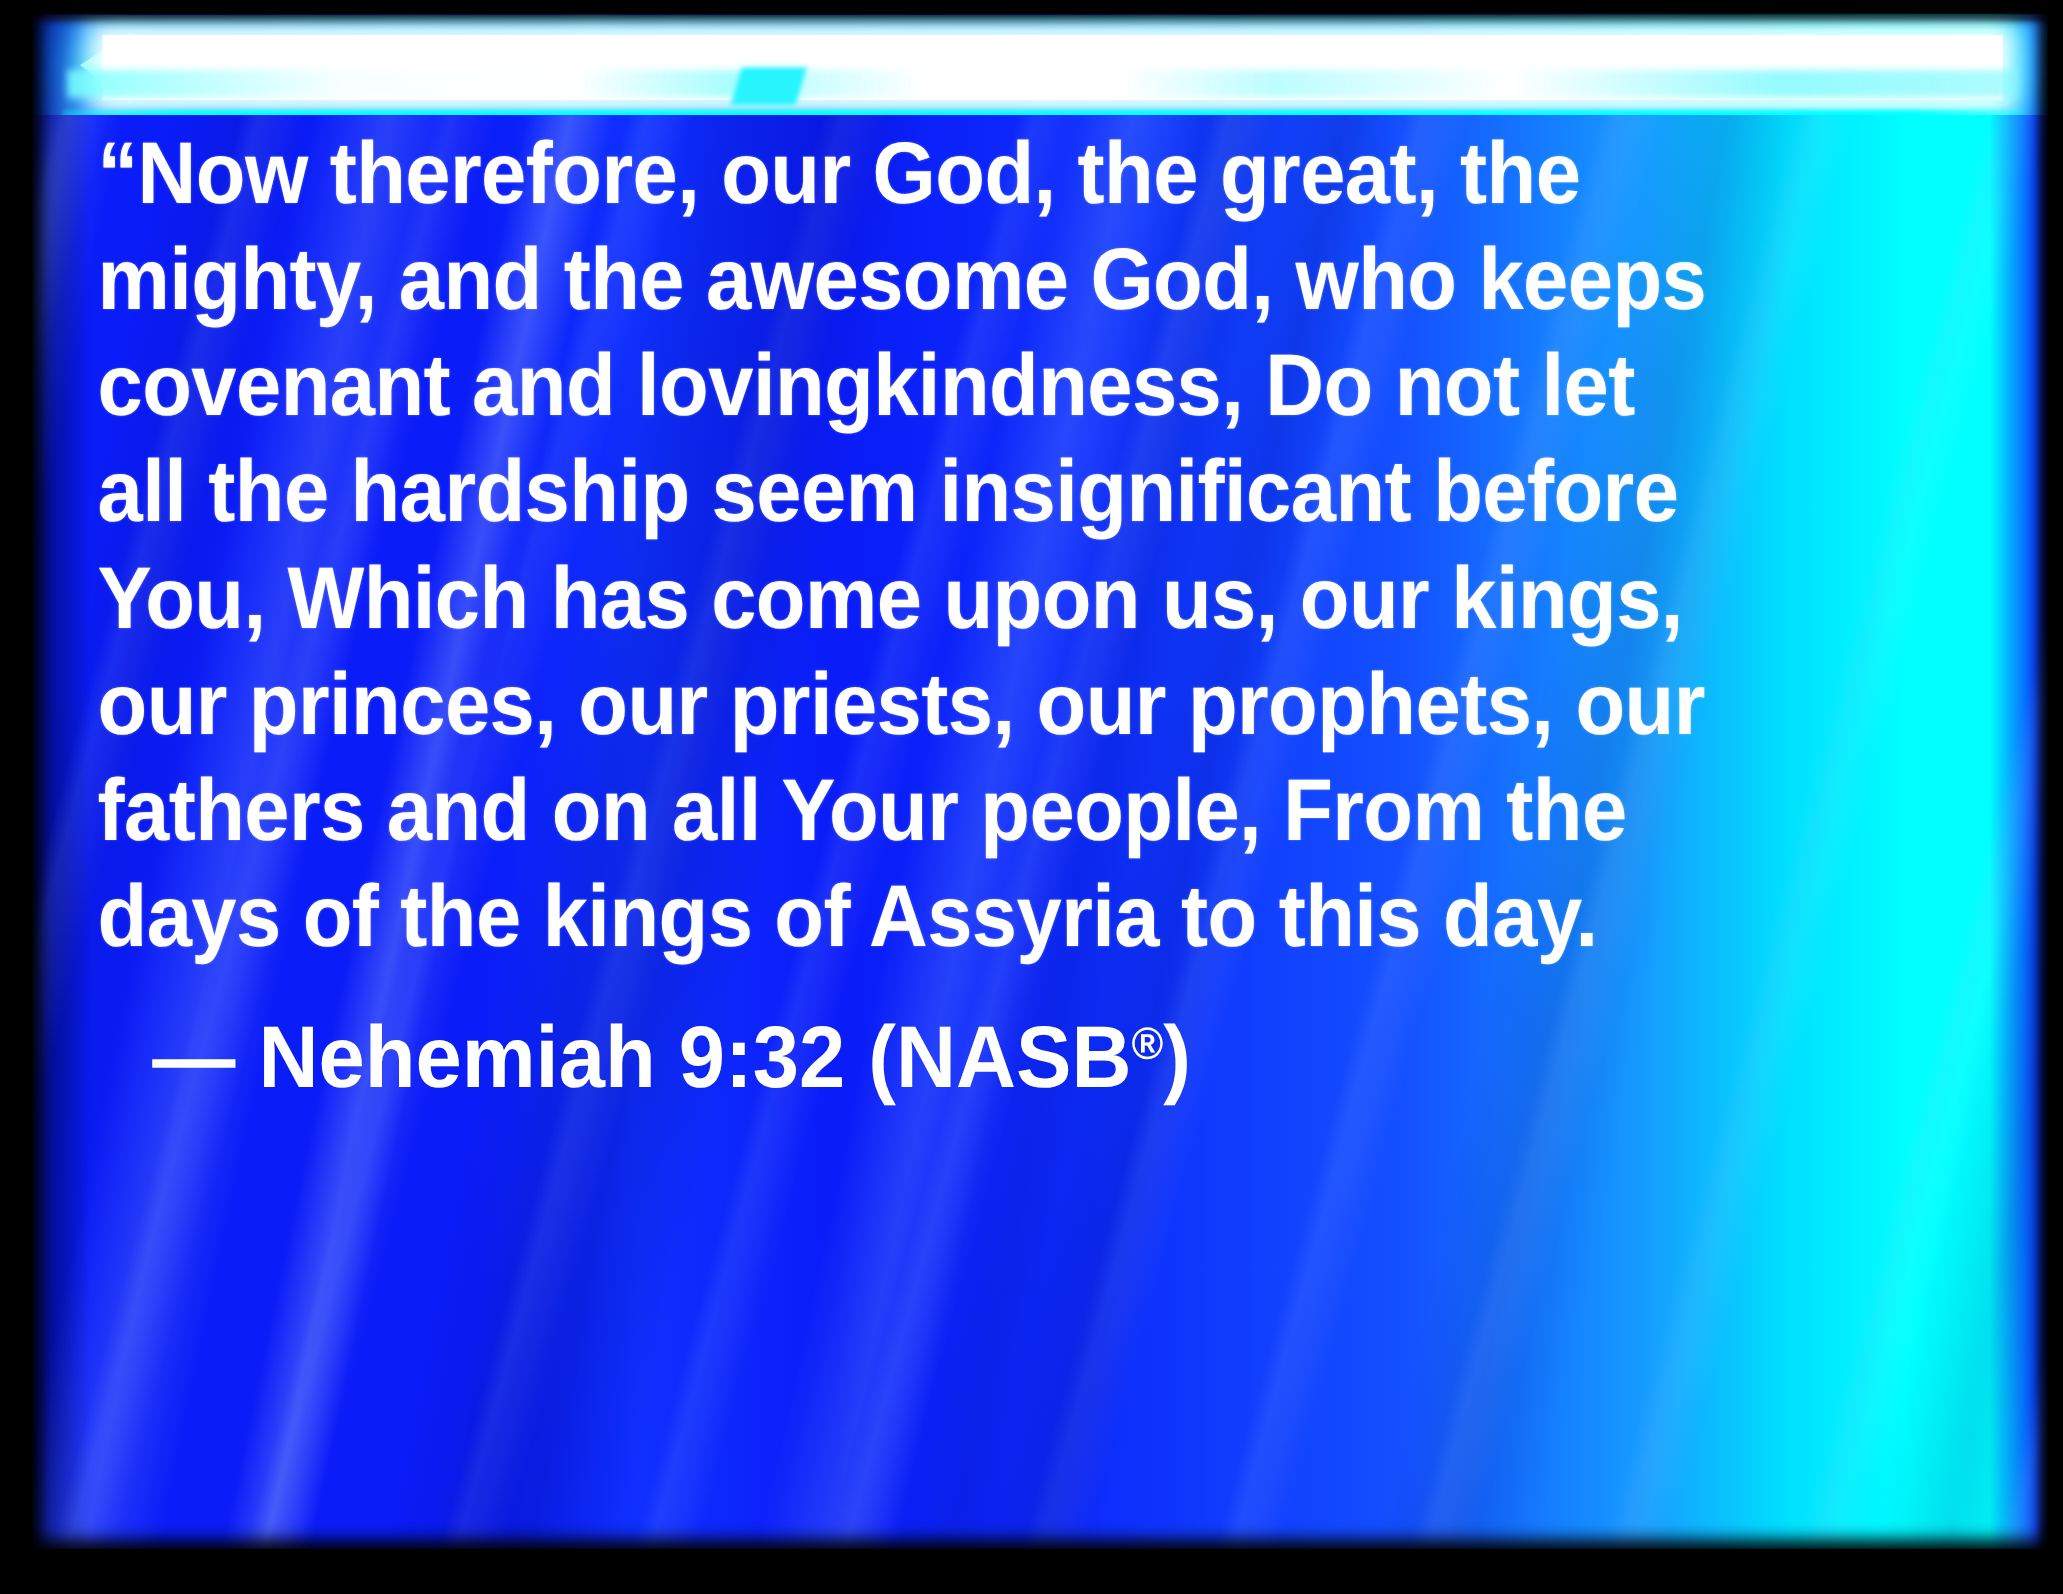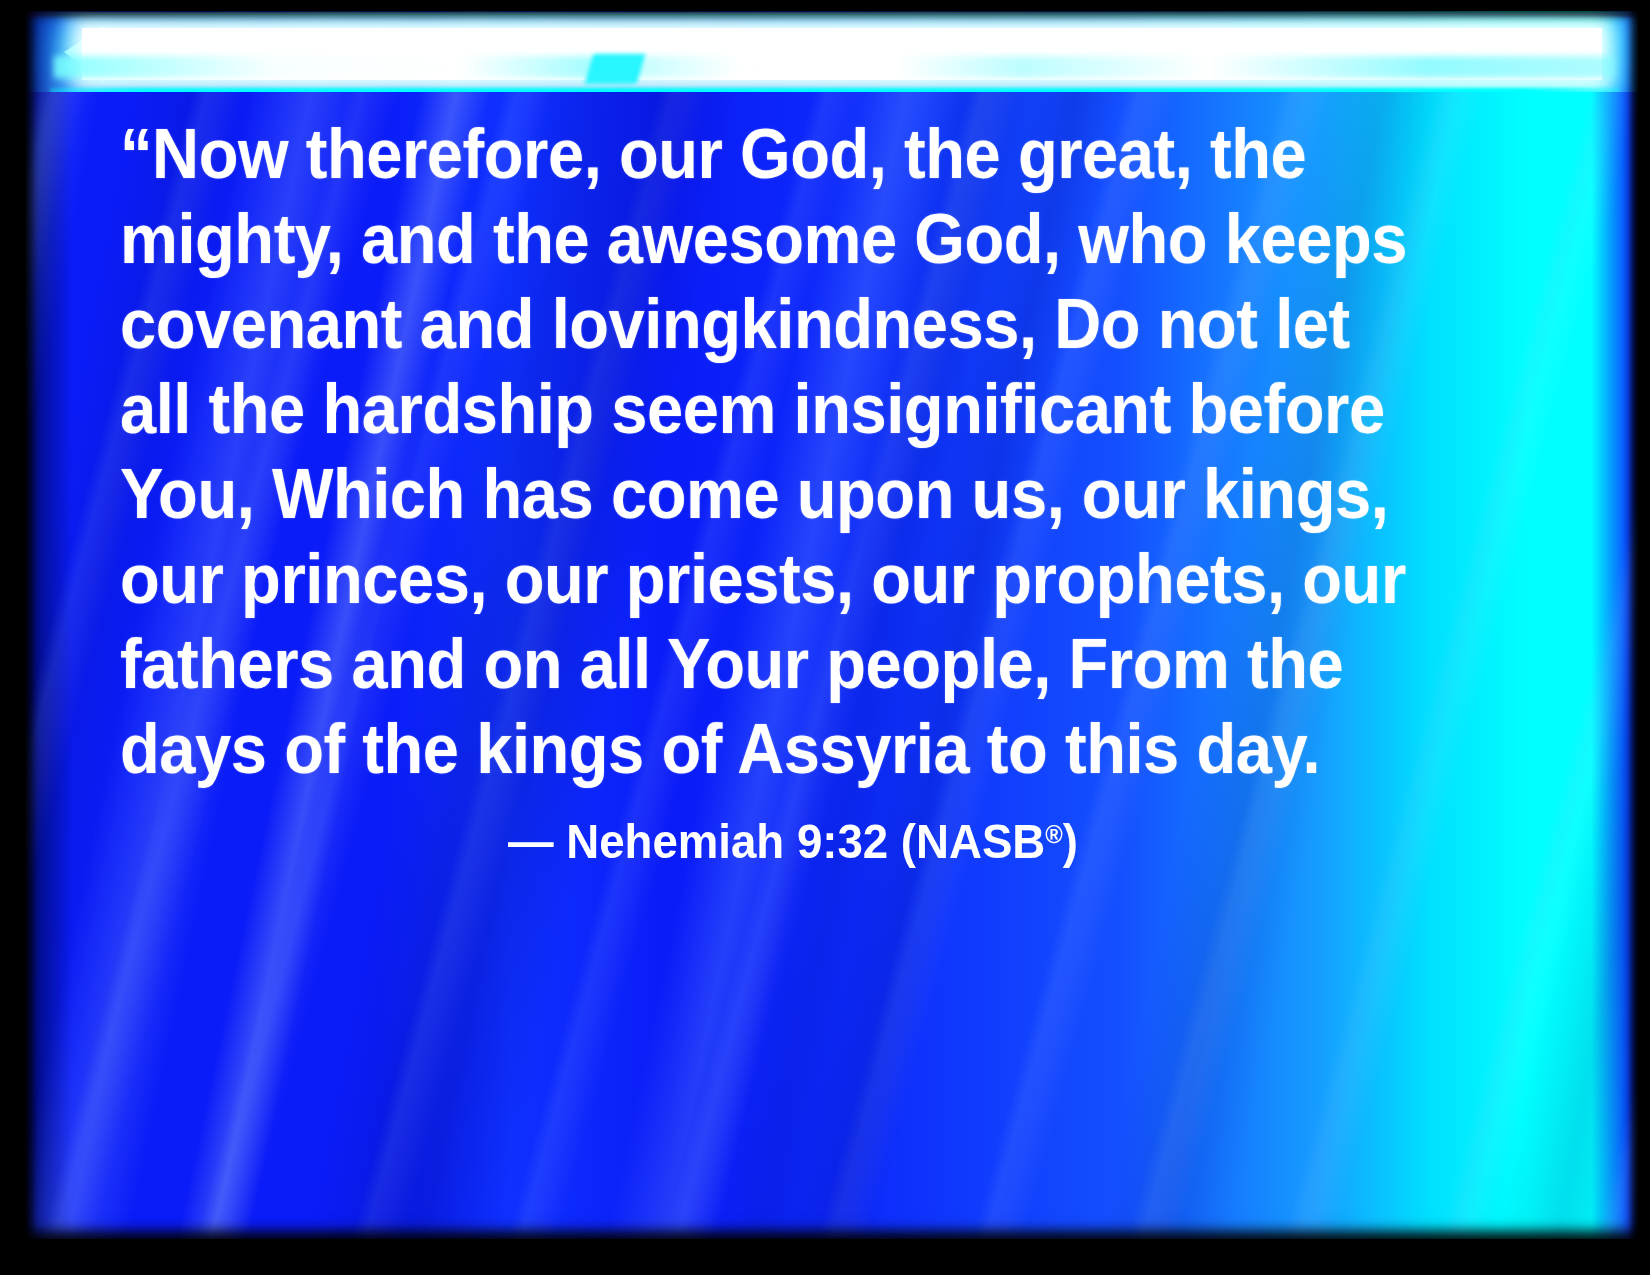--- a/index.html
+++ b/index.html
@@ -238,48 +238,47 @@
       rgba(0,230,255,0.85) 50%,
       rgba(0,210,255,0.75) 80%,
       rgba(40,0,120,0.9) 100%);
     filter: blur(1.2px);
   }
 
   
   #verse-block {
     position: absolute;
     left: 78px;
-    top: 112px;
+    top: 96px;
     width: 1400px;
     z-index: 25;
-    margin-left: 42px;
   }
   .verse-line {
     color: #ffffff;
     font-family: "Liberation Sans Narrow", "Liberation Sans", sans-serif;
     font-weight: bold;
     font-size: 70px;
     line-height: 85px;
     letter-spacing: -0.5px;
     white-space: nowrap;
     transform: scaleX(0.93);
     transform-origin: left center;
     text-shadow: 0 0 2px rgba(255,255,255,0.35);
   }
   #attribution {
     position: absolute;
     left: 78px;
     top: 792px;
     width: 1400px;
-    text-align: center;
+    text-align: left;
     z-index: 25;
     color: #ffffff;
     font-family: "Liberation Sans Narrow", "Liberation Sans", sans-serif;
     font-weight: bold;
-    font-size: 48px;
+    font-size: 70px;
     line-height: 85px;
     white-space: nowrap;
   }
   #attribution .inner {
     display: inline-block;
     transform: scaleX(0.95);
     transform-origin: right center;
   }
   .reg {
     font-size: 0.52em;

